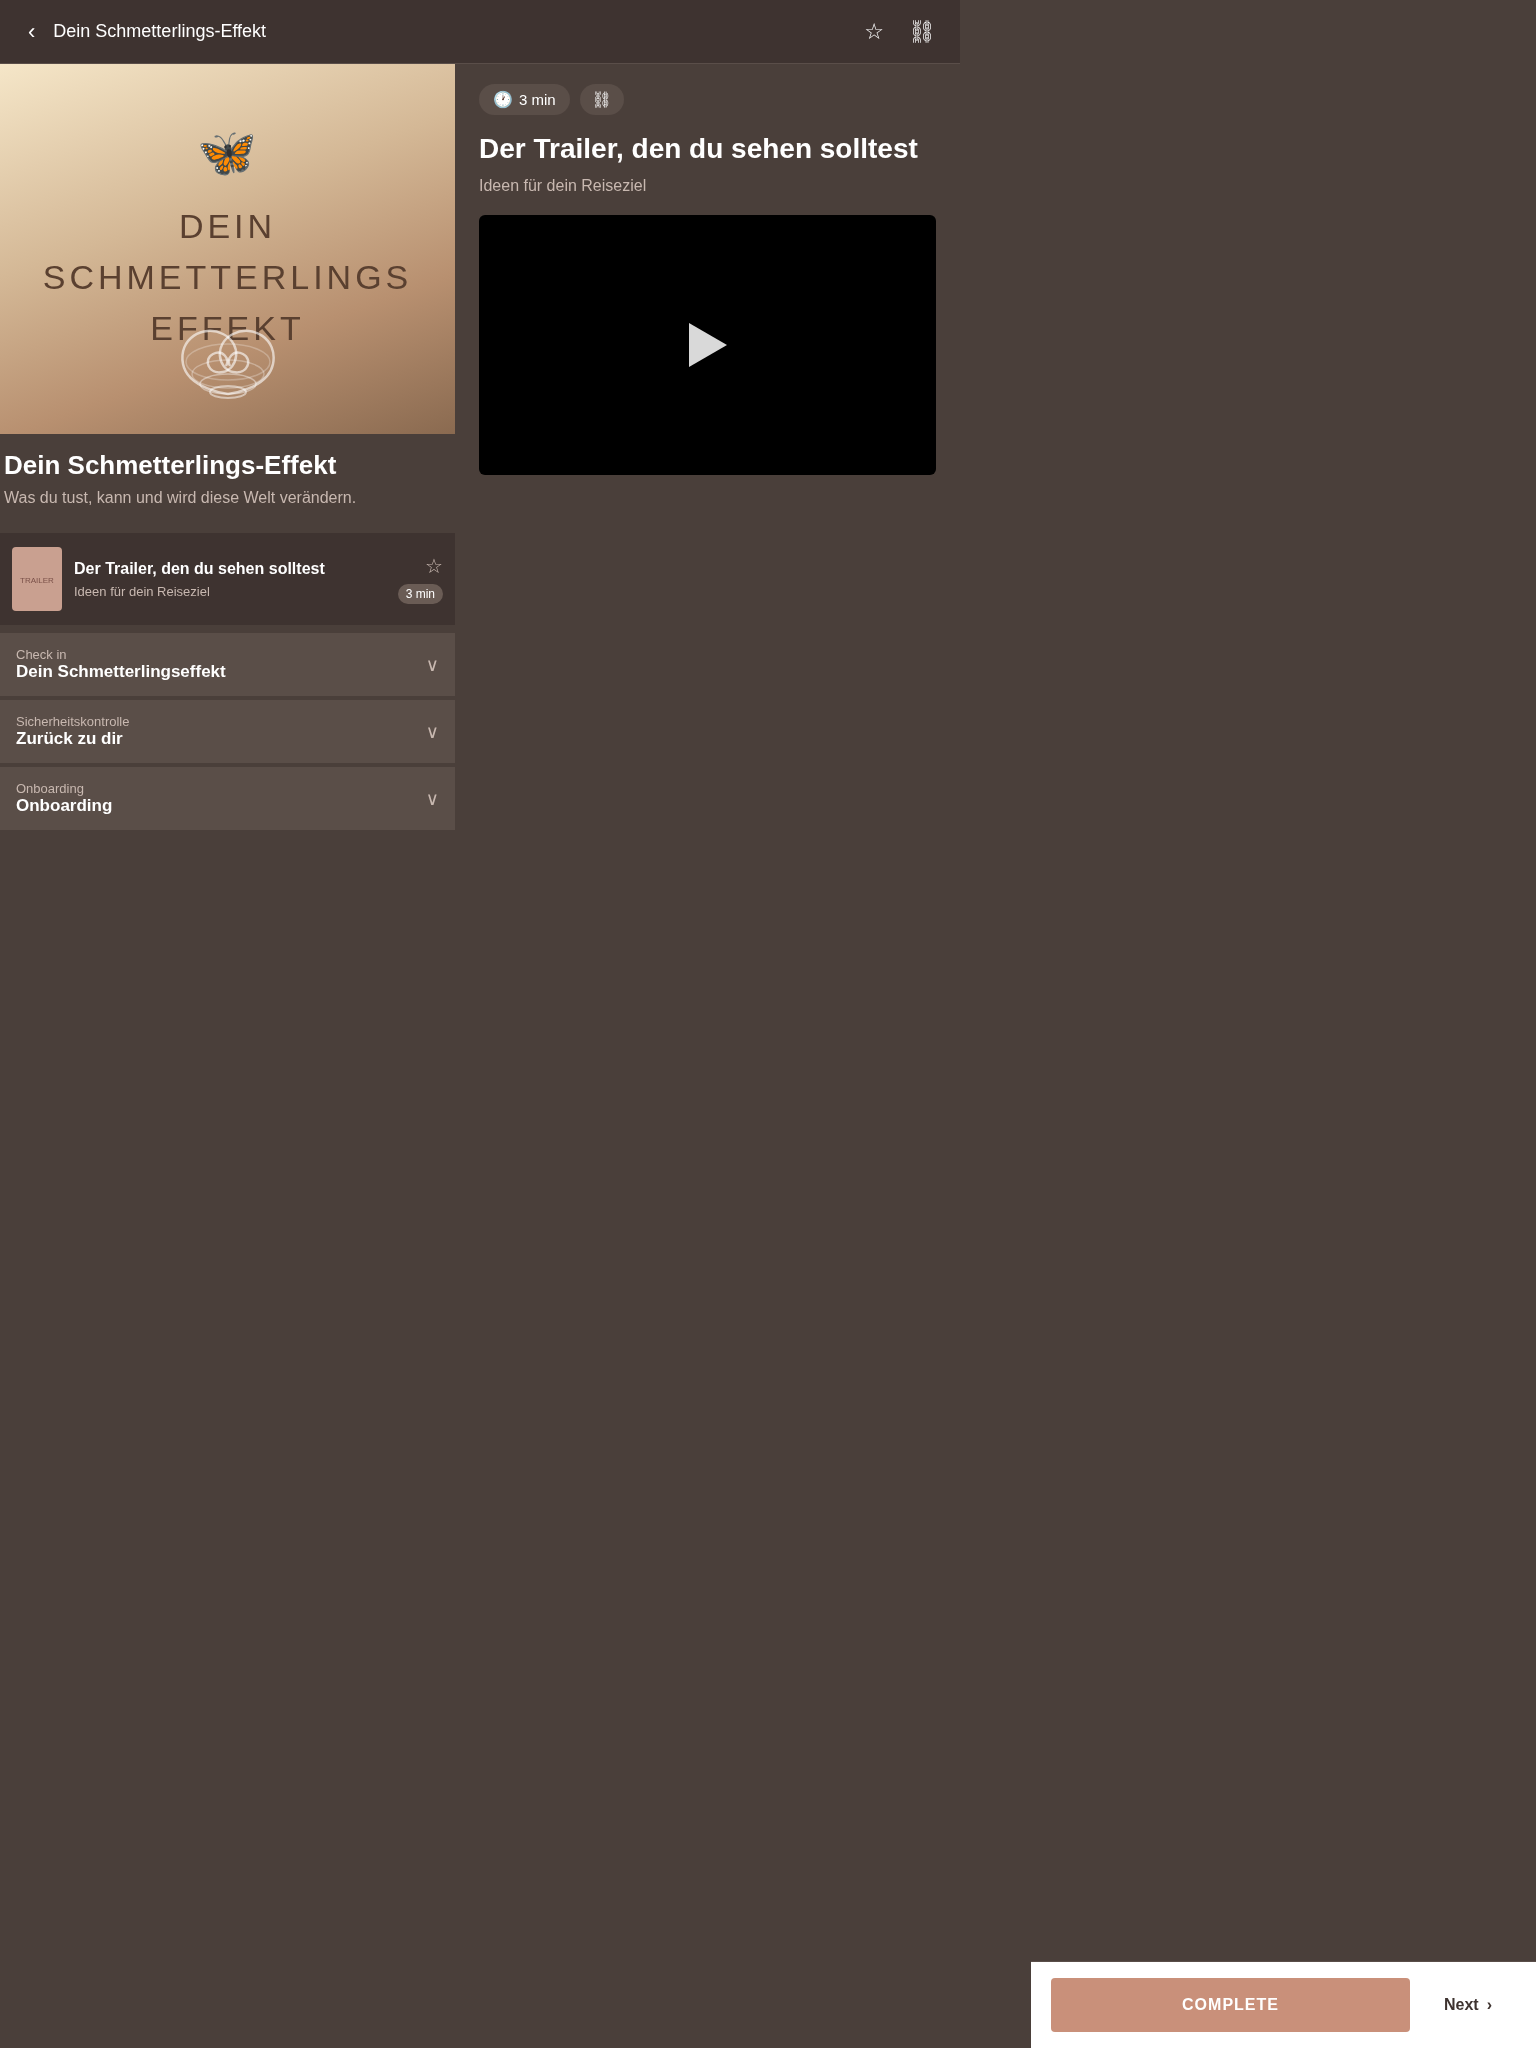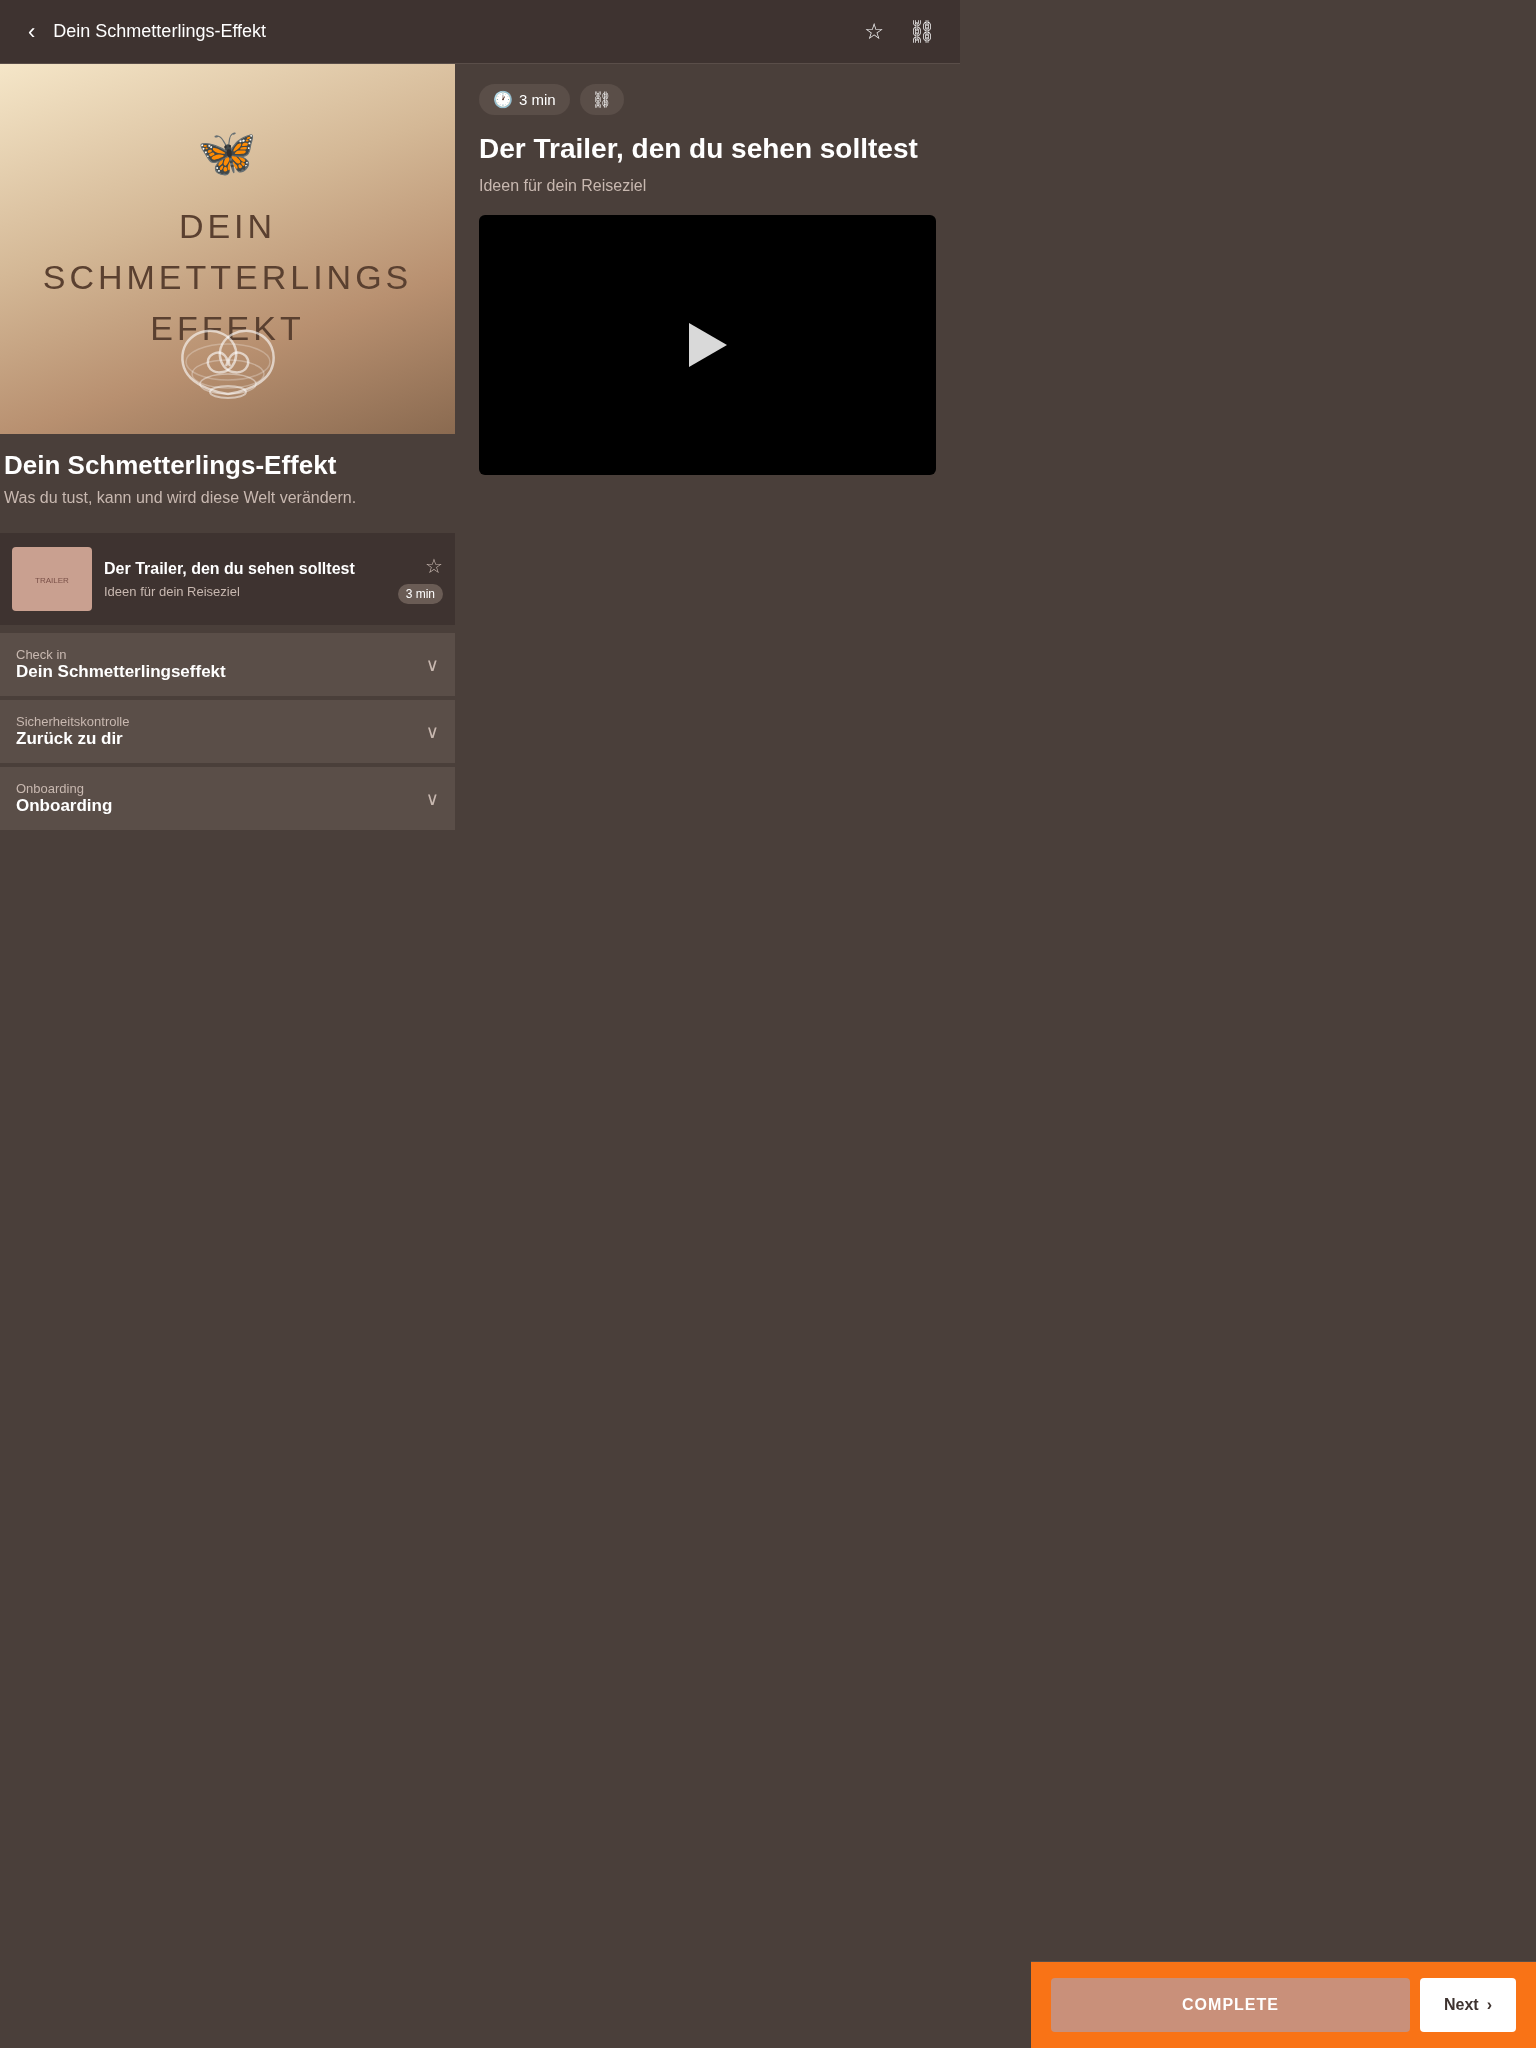--- a/index.html
+++ b/index.html
@@ -174,21 +174,21 @@
     .lesson-item {
       background-color: #3e3330;
       display: flex;
       align-items: center;
       padding: 14px 12px;
       gap: 12px;
       margin-bottom: 2px;
     }
 
     .lesson-thumb {
-      width: 80px;
+      width: 50px;
       height: 64px;
       background-color: #c9a090;
       flex-shrink: 0;
       border-radius: 4px;
       display: flex;
       align-items: center;
       justify-content: center;
       font-size: 10px;
       color: #7a5048;
     }
@@ -306,21 +306,21 @@
     }
 
     
     .bottom-bar {
       position: fixed;
       bottom: 0;
       right: 0;
       width: calc(960px - 455px);
       display: flex;
       gap: 0;
-      background-color: #f97316;
+      background-color: #ffffff;
       padding: 16px 20px;
       border-top: 1px solid #5a4e49;
     }
 
     .complete-btn {
       flex: 1;
       background-color: #c9907a;
       color: #fff;
       border: none;
       font-size: 16px;

